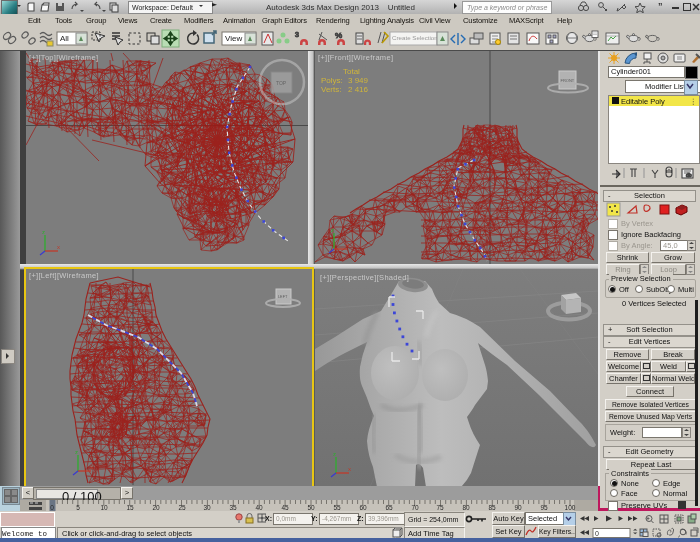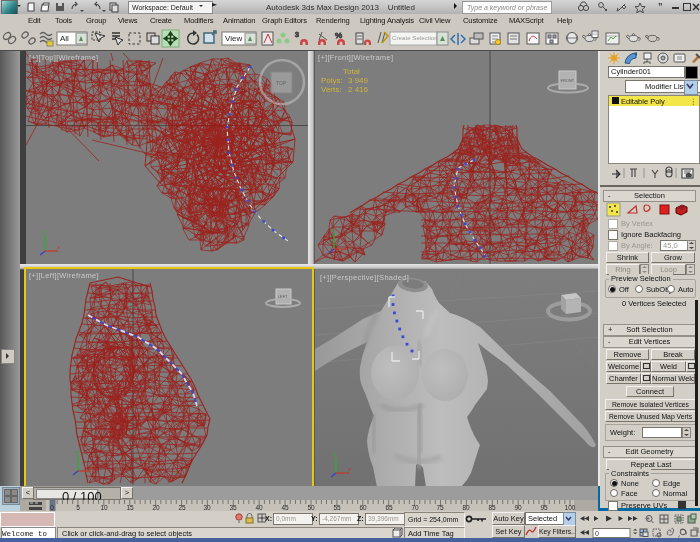--- a/index.html
+++ b/index.html
@@ -1,14 +1,14 @@
 <!DOCTYPE html>
 <html><head><meta charset="utf-8"><style>
 html,body{margin:0;padding:0}
-#r{position:relative;width:700px;height:542px;overflow:hidden;font-family:"Liberation Sans",sans-serif;background:#0369a1;font-size:8px;color:#111}
+#r{position:relative;width:700px;height:542px;overflow:hidden;font-family:"Liberation Sans",sans-serif;background:#be185d;font-size:8px;color:#111}
 .ab{position:absolute}
 .vp{position:absolute;background:#7d7d7d;overflow:hidden}
 .vplabel{position:absolute;left:3px;top:2px;font-size:7.5px;color:#c9c9c9;letter-spacing:0.3px;white-space:pre}
 .btn{position:absolute;background:#d3cfc7;border:1px solid;border-color:#f4f2ee #77736b #77736b #f4f2ee;font-size:7.5px;text-align:center;color:#111;line-height:9px;white-space:nowrap;overflow:hidden}
 .btn.gray{color:#8d8a83}
 .roll{position:absolute;background:#dbd7cf;border:1px solid #94918a;font-size:7.5px;text-align:center;color:#111}
 .cb{position:absolute;width:8px;height:8px;background:#fff;border:1px solid #7a766e}
 .cbl{position:absolute;font-size:7.5px;color:#111;white-space:nowrap}
 .fld{position:absolute;background:#fff;border:1px solid #7a766e;font-size:7.5px;color:#111;white-space:nowrap;overflow:hidden}
 .spin{position:absolute;width:7px;background:#d3cfc7;border:1px solid #8a8680}
@@ -458,21 +458,21 @@
         </svg>
       </div>
       <div class="ab" style="left:5px;top:228px;width:89px;height:17px;border:1px solid #a8a49c;border-radius:2px"></div>
       <div class="cbl" style="left:9px;top:223px;background:#d3cfc7;padding:0 2px">Preview Selection</div>
       <div class="radio" style="left:8px;top:234px"></div>
       <div class="ab" style="left:10px;top:236px;width:5px;height:5px;border-radius:50%;background:#111"></div>
       <div class="cbl" style="left:19px;top:234px;color:#111">Off</div>
       <div class="radio" style="left:35px;top:234px"></div>
       <div class="cbl" style="left:46px;top:234px;color:#111">SubObj</div>
       <div class="radio" style="left:67px;top:234px"></div>
-      <div class="cbl" style="left:78px;top:234px;color:#111">Auto</div>
+      <div class="cbl" style="left:78px;top:234px;color:#111">Multi</div>
       <div class="cbl" style="left:22px;top:248px">0 Vertices Selected</div>
       <div class="roll" style="left:3px;top:273px;width:91px;height:10px;line-height:10px"><span style="position:absolute;left:4px;top:0">+</span>Soft Selection</div>
       <div class="roll" style="left:3px;top:285px;width:91px;height:10px;line-height:10px"><span style="position:absolute;left:4px;top:0">-</span>Edit Vertices</div>
       <div class="btn" style="left:6px;top:298px;width:41px;height:9px">Remove</div>
       <div class="btn" style="left:51px;top:298px;width:42px;height:9px">Break</div>
       <div class="btn" style="left:6px;top:310px;width:33px;height:9px">Welcome</div>
       <div class="btn" style="left:41px;top:310px;width:8px;height:9px"><span style="display:inline-block;width:5px;height:4px;border:1px solid #333;margin-top:1px"></span></div>
       <div class="btn" style="left:51px;top:310px;width:33px;height:9px">Weld</div>
       <div class="btn" style="left:86px;top:310px;width:8px;height:9px"><span style="display:inline-block;width:5px;height:4px;border:1px solid #333;margin-top:1px"></span></div>
       <div class="btn" style="left:6px;top:322px;width:33px;height:9px">Chamfer</div>

